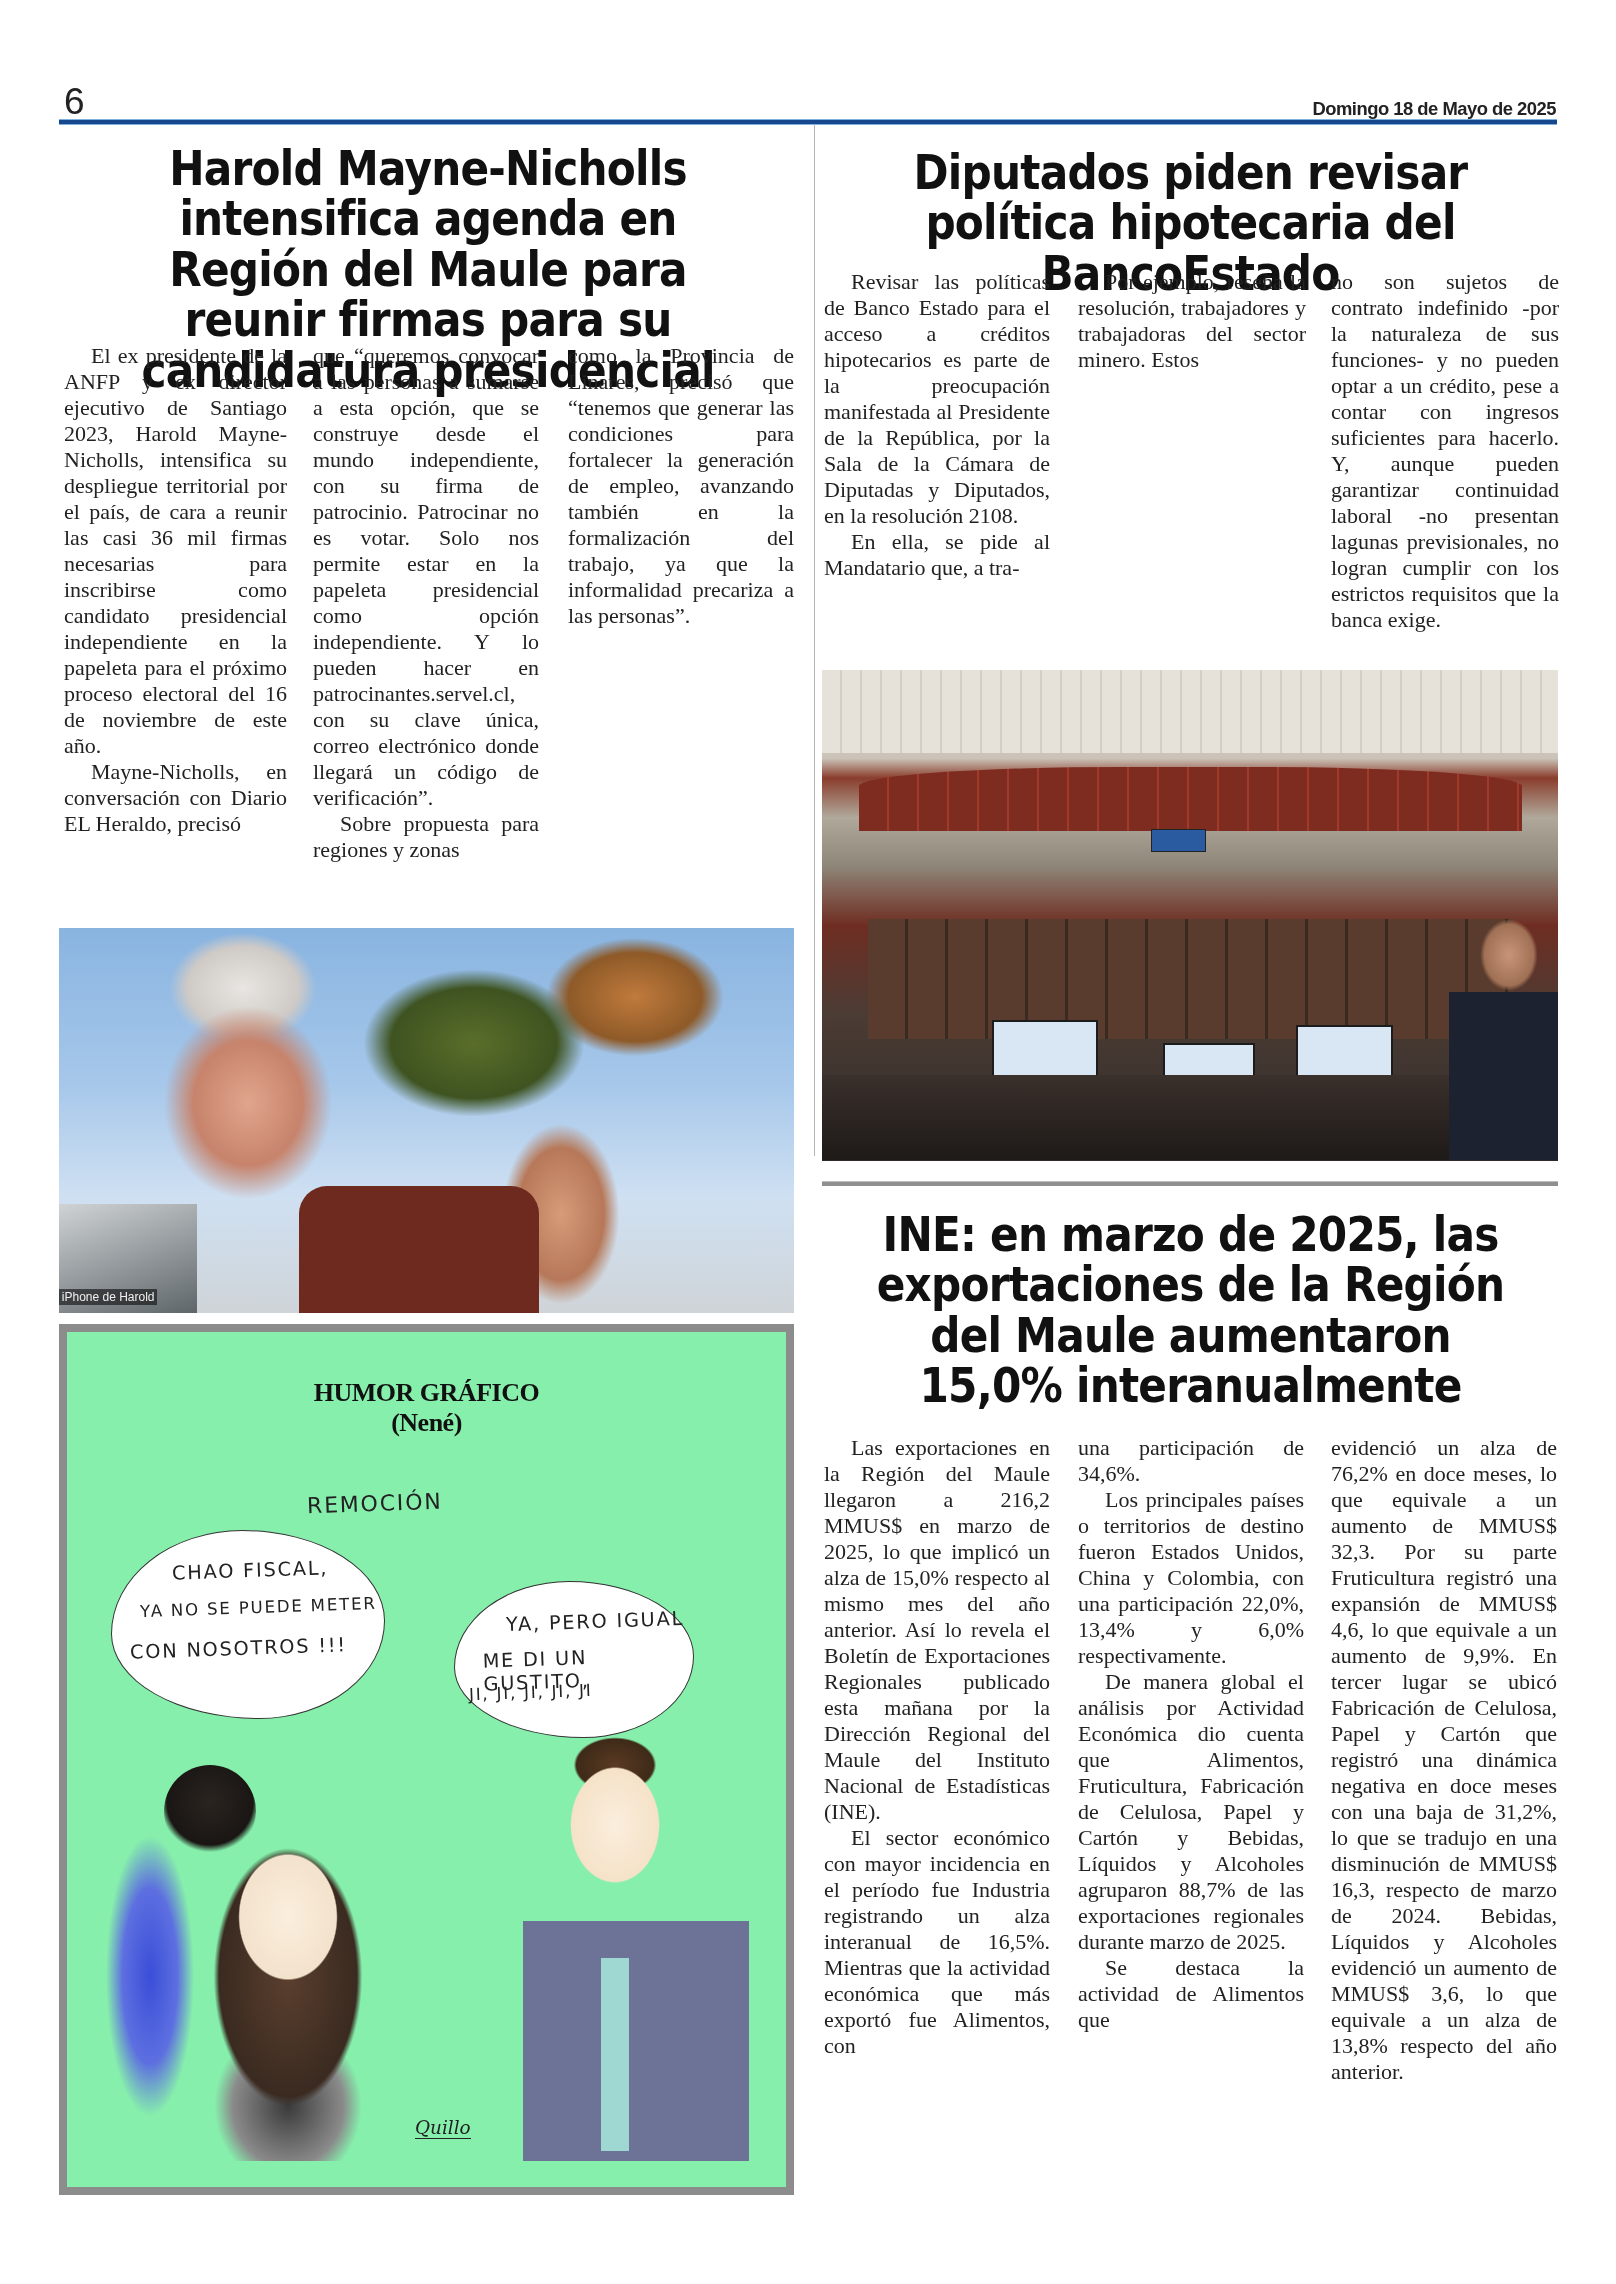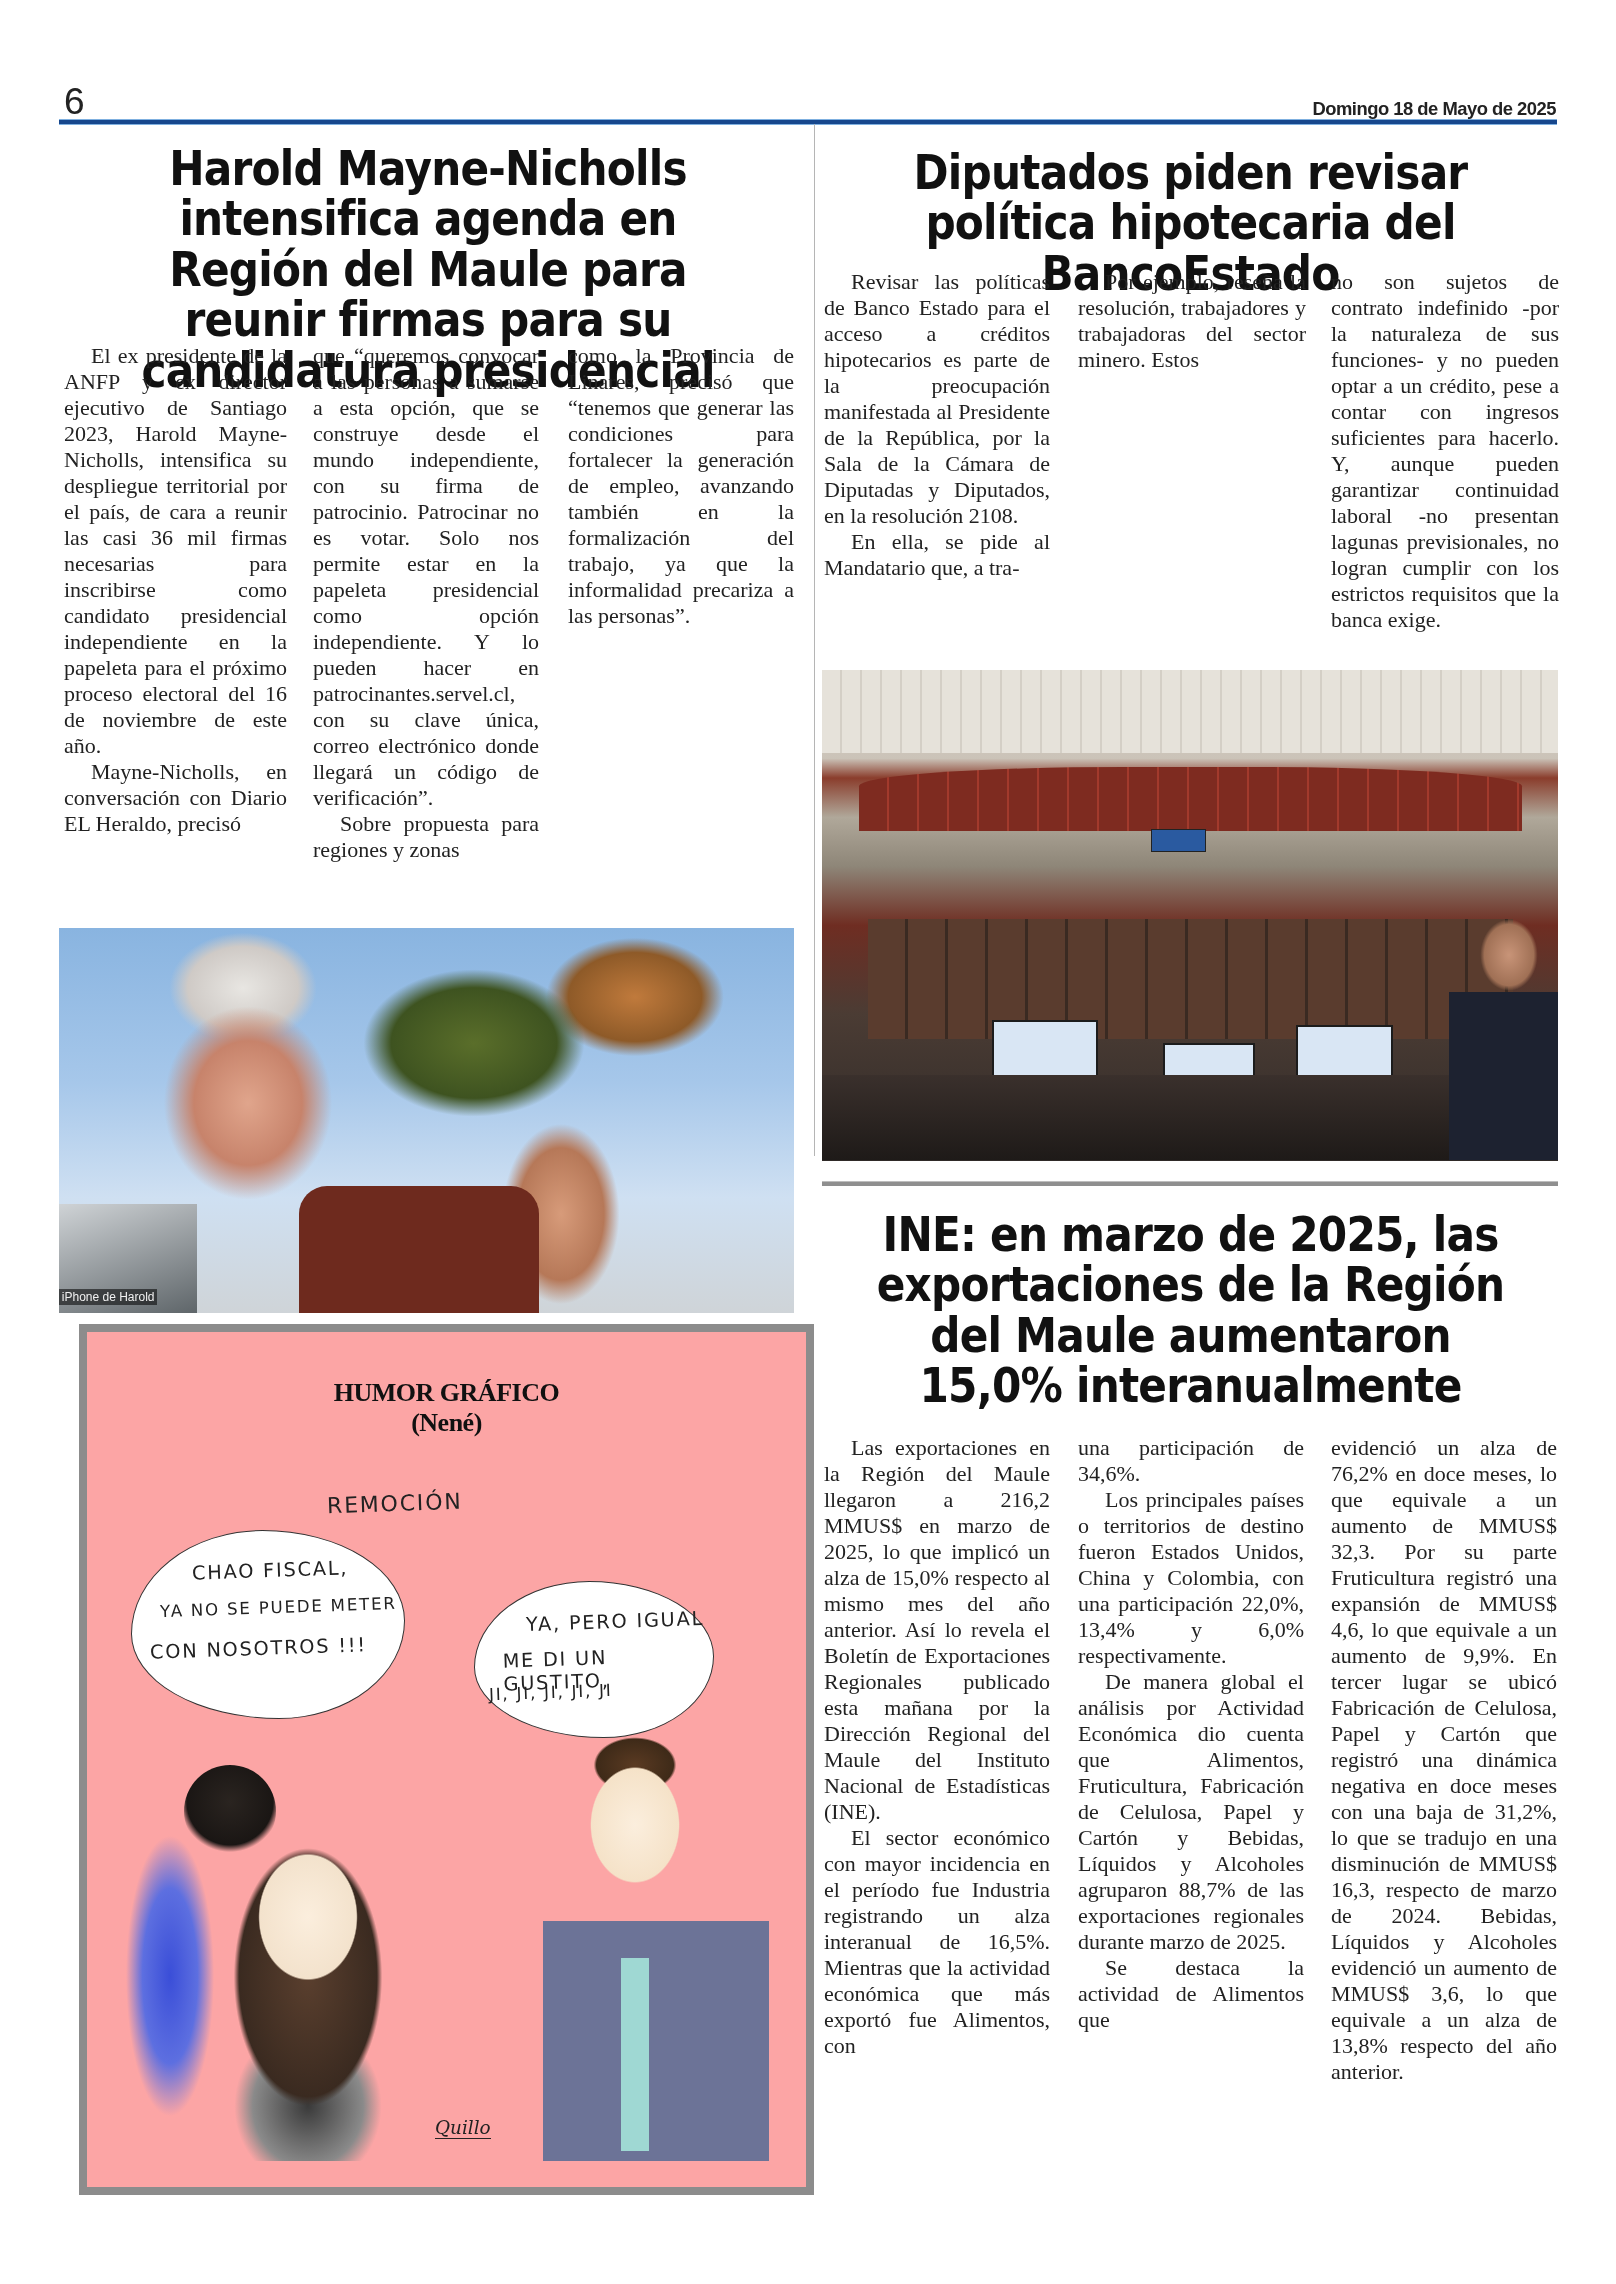--- a/index.html
+++ b/index.html
@@ -48,21 +48,21 @@
   .photo-chamber .gallery { position:absolute; left:37px; top:97px; width:663px; height:64px; background: repeating-linear-gradient(90deg, #7e2b20 0 28px, #a23a2c 28px 30px); border-radius: 40% 40% 0 0 / 30% 30% 0 0; }
   .photo-chamber .screen { position:absolute; left:329px; top:159px; width:55px; height:23px; background:#2a5aa0; border:1.4px solid #222; }
   .photo-chamber .floor { position:absolute; left:46px; top:249px; width:645px; height:120px; background: repeating-linear-gradient(90deg, #5a3c2e 0 37px, #3a2a22 37px 40px); }
   .photo-chamber .laptop { position:absolute; background:#d9e6f4; border:2.8px solid #1c1c1c; }
   .photo-chamber .desk { position:absolute; left:0; top:405px; width:100%; height:85px; background: linear-gradient(180deg, #3a302c, #1e1a18); }
   .photo-chamber .person { position:absolute; left:627px; top:230px; width:110px; height:260px; background: radial-gradient(ellipse 41px 51px at 60px 55px, #c89478 0%, #a07055 60%, transparent 70%), linear-gradient(180deg, transparent 0 92px, #1d2230 92px); }
 
   .section-rule { left: 822px; top: 1181px; width: 736px; height: 4.6px; background: #8f8f8f; border-top: 0.9px solid #bdbdbd; }
 
   
-  .humor-box { left: 59px; top: 1324px; width: 735px; height: 871px; border: 8.3px solid #8c8c8c; background: #fca5a5; margin-left: 20px; }
+  .humor-box { left: 59px; top: 1324px; width: 735px; height: 871px; border: 8.3px solid #8c8c8c; background: #86efac; }
   .humor-title { position:absolute; left:0; top:46px; width:100%; text-align:center; font-family: "Liberation Serif", serif; font-weight:bold; font-size:26px; line-height:29.5px; color:#111; letter-spacing:-0.5px; }
   .handwritten { position:absolute; font-family: "DejaVu Sans", sans-serif; color:#222; font-size:19.3px; letter-spacing:1.8px; transform: rotate(-2deg); }
   .bubble { position:absolute; border:1.4px solid #333; border-radius: 48% 52% 46% 54% / 55% 48% 52% 45%; background:#fff; }
   .figure { position:absolute; }
   .signature { position:absolute; font-family: "DejaVu Serif", serif; font-style: italic; font-size: 18.4px; color:#222; border-bottom: 1.4px solid #222; }
 </style>
 </head>
 <body>
 
 <div class="abs page-number">6</div>

